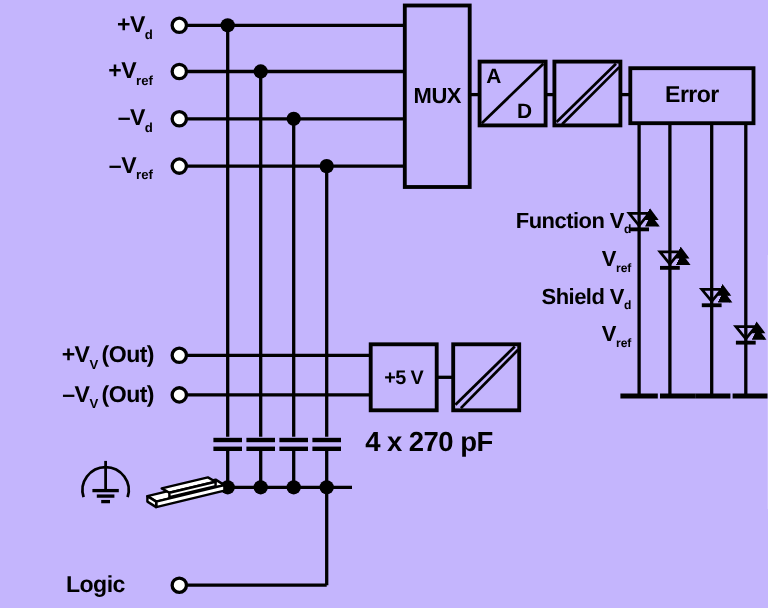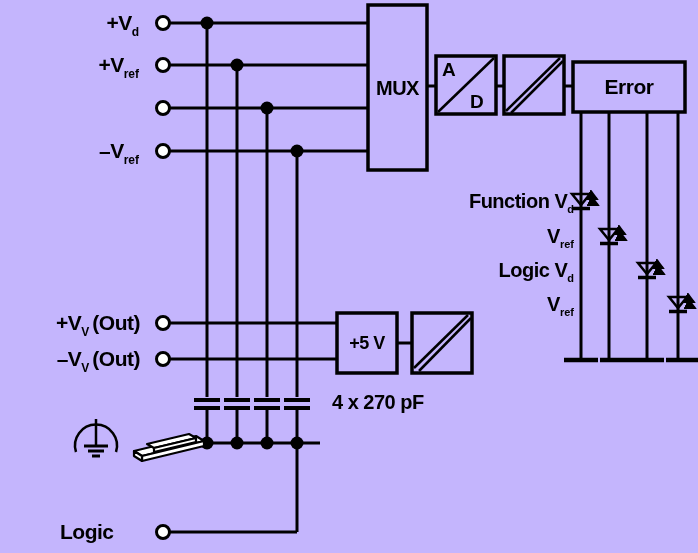--- a/index.html
+++ b/index.html
@@ -179,33 +179,34 @@
       <polygon points="134,451 196,436 204,441 142,456"></polygon>
       <polygon points="142,456 204,441 204,446 142,461"></polygon>
       <polygon points="134,451 142,456 142,461 134,456"></polygon>
       <polygon points="147,444 189,434 196,438 154,448"></polygon>
       <polygon points="154,448 196,438 196,442 154,452"></polygon>
     </g>
   </svg>
 
   <div class="lbl right" style="left:19px;top:8px;width:120px;"><span>+V</span><sub>d</sub></div>
   <div class="lbl right" style="left:19px;top:50px;width:120px;"><span>+V</span><sub>ref</sub></div>
+  <div class="lbl right" style="left:19px;top:93px;width:120px;"><span>–V</span><sub>d</sub></div>
   <div class="lbl right" style="left:19px;top:136px;width:120px;"><span>–V</span><sub>ref</sub></div>
 
   <div class="lbl right" style="left:0px;top:308px;width:140px;"><span>+V</span><sub>V</sub><span class="post">(Out)</span></div>
   <div class="lbl right" style="left:0px;top:344px;width:140px;"><span>–V</span><sub>V</sub><span class="post">(Out)</span></div>
 
   <div class="lbl" style="left:60px;top:517px;width:120px;"><span>Logic</span></div>
 
   <div class="lbl center boxlbl" style="left:368px;top:73px;width:59px;font-size:20px;"><span>MUX</span></div>
   <div class="lbl small" style="left:442px;top:58px;width:22px;"><span>A</span></div>
   <div class="lbl small" style="left:470px;top:90px;width:22px;"><span>D</span></div>
   <div class="lbl center boxlbl" style="left:573px;top:72px;width:112px;"><span>Error</span></div>
   <div class="lbl center boxlbl" style="left:337px;top:328px;width:60px;font-size:18px;"><span>+5 V</span></div>
 
-  <div class="lbl" style="left:332px;top:387px;width:130px;font-size:20px;"><span>4 x 270 pF</span></div>
+  <div class="lbl" style="left:332px;top:387px;width:130px;font-size:25px;"><span>4 x 270 pF</span></div>
 
   <div class="lbl right ledlbl" style="left:414px;top:186px;width:160px;"><span>Function V</span><sub>d</sub></div>
   <div class="lbl right ledlbl" style="left:414px;top:221px;width:160px;"><span>V</span><sub>ref</sub></div>
-  <div class="lbl right ledlbl" style="left:414px;top:255px;width:160px;"><span>Logic V</span><sub>d</sub></div>
+  <div class="lbl right ledlbl" style="left:414px;top:255px;width:160px;"><span>Shield V</span><sub>d</sub></div>
   <div class="lbl right ledlbl" style="left:414px;top:289px;width:160px;"><span>V</span><sub>ref</sub></div>
 
 </div>
 
 </body></html>

